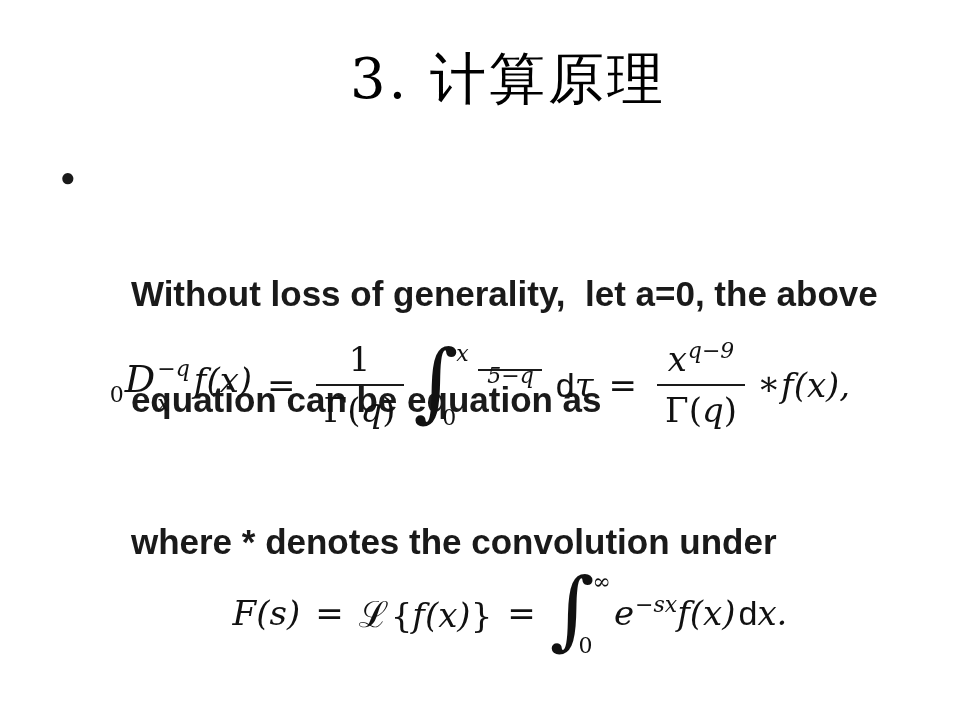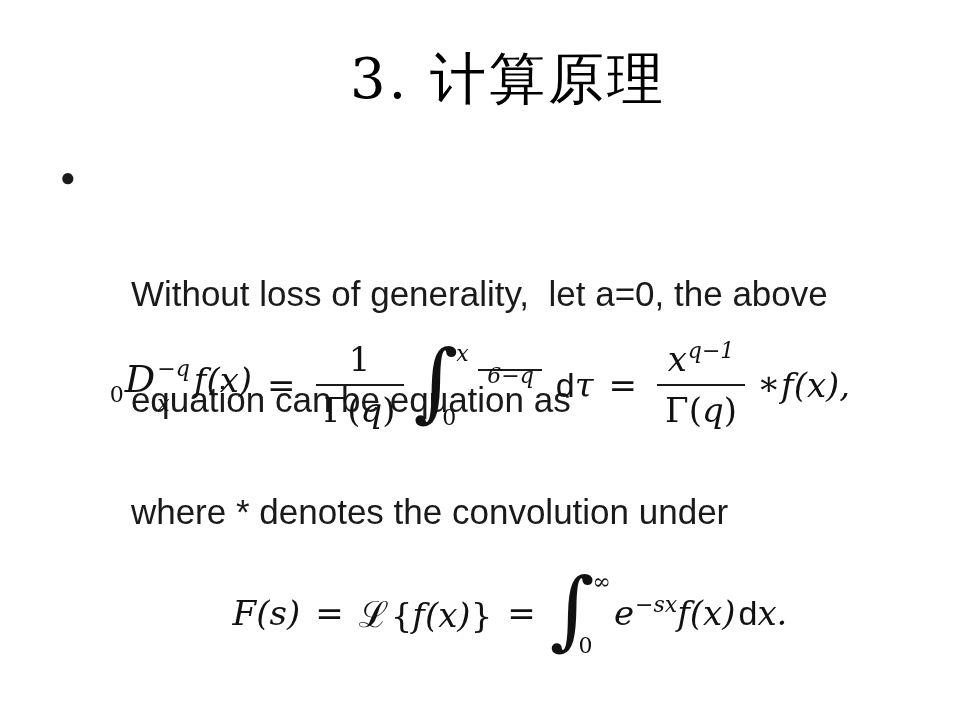--- a/index.html
+++ b/index.html
@@ -17,24 +17,24 @@
   }
   
   .bullet-row {
     position:absolute; top:158px; left:60px; display:flex; align-items:baseline;
     font-size:35px; line-height:44px;
   }
   .bullet-marker { font-size:26px; margin-right:20px; position:relative; top:-3px; }
   
   .para {
     position:absolute; left:92px; font-size:35px; line-height:53px;
-    white-space:pre-wrap; color:#1a1a1a;
+    white-space:pre-wrap; color:#1a1a1a;font-weight:bold;
   }
   .para-1 { top:214px; }
-  .para-2 { top:432px; }
+  .para-2 { top:462px; }
   
   .formula {
     position:absolute; left:0; width:100%; display:flex;
     justify-content:center; align-items:center;
     font-family:"DejaVu Serif",serif; font-style:italic; font-size:34px; color:#111;
   }
   .formula-1 { top:330px; height:110px; }
   .formula-2 { top:558px; height:110px; padding-left:30px; }
   .formula > * { margin:0 3px; }
   .mo { font-style:normal; margin:0 12px; }
@@ -103,32 +103,32 @@
     </span>
     <span class="intwrap">
       <span class="intsym">∫</span>
       <span class="intlims">
         <span class="ilsup mvar">x</span>
         <span class="ilsub">0</span>
       </span>
     </span>
     <span class="frac">
       <span class="fden">
-          <span class="supafter mvar">6−q</span>
+          <span class="supafter mvar">5−q</span>
       </span>
     </span>
     <span class="chunk">
       <span class="sans">d</span>
         <span class="mvar">τ</span>
     </span>
     <span class="mo">=</span>
     <span class="frac">
       <span class="fnum">
         <span class="mvar">x</span>
-          <span class="supafter mvar">q−1</span>
+          <span class="supafter mvar">q−9</span>
       </span>
       <span class="fden">
         <span class="up">Γ(</span>
           <span class="mvar">q</span>
           <span class="up">)</span>
       </span>
     </span>
     <span class="chunk">
       <span class="ast up">∗</span>
         <span class="mvar">f(x),</span>

